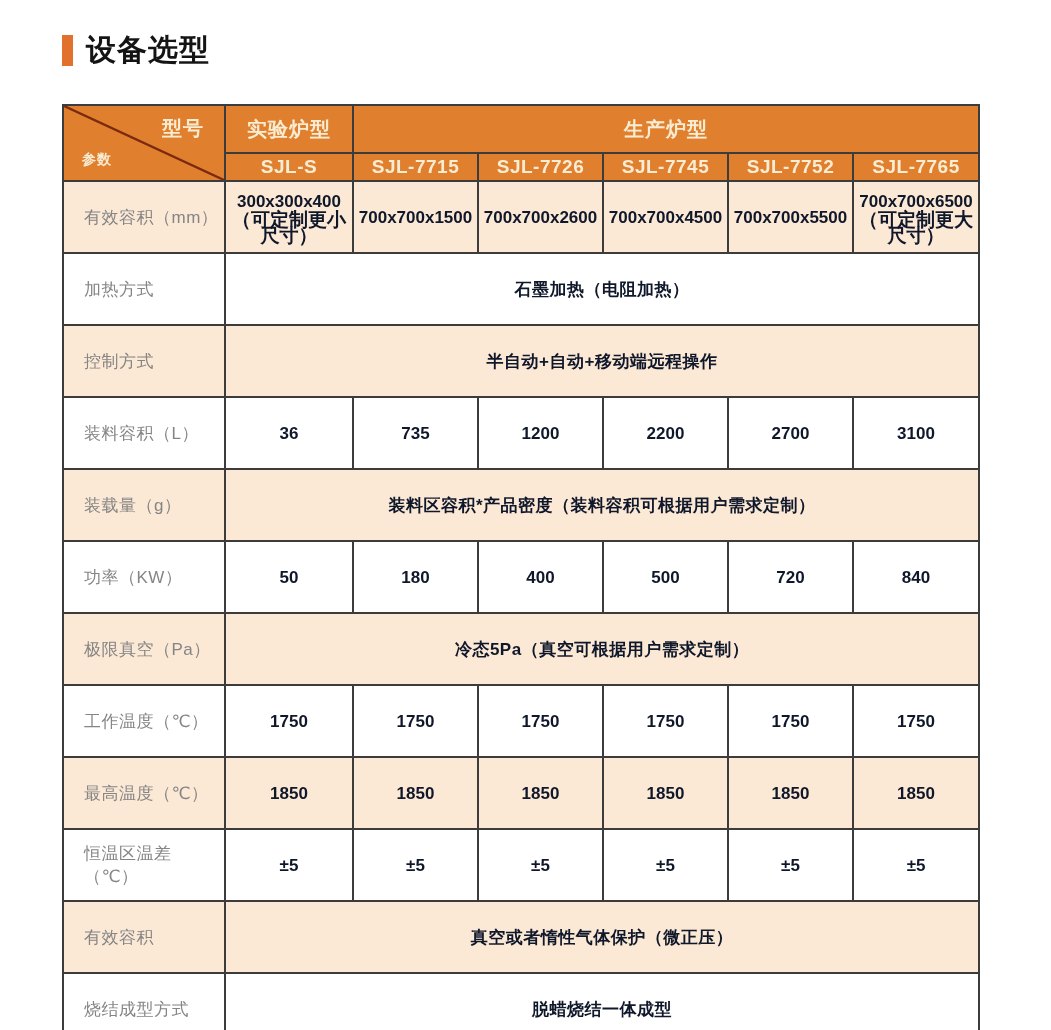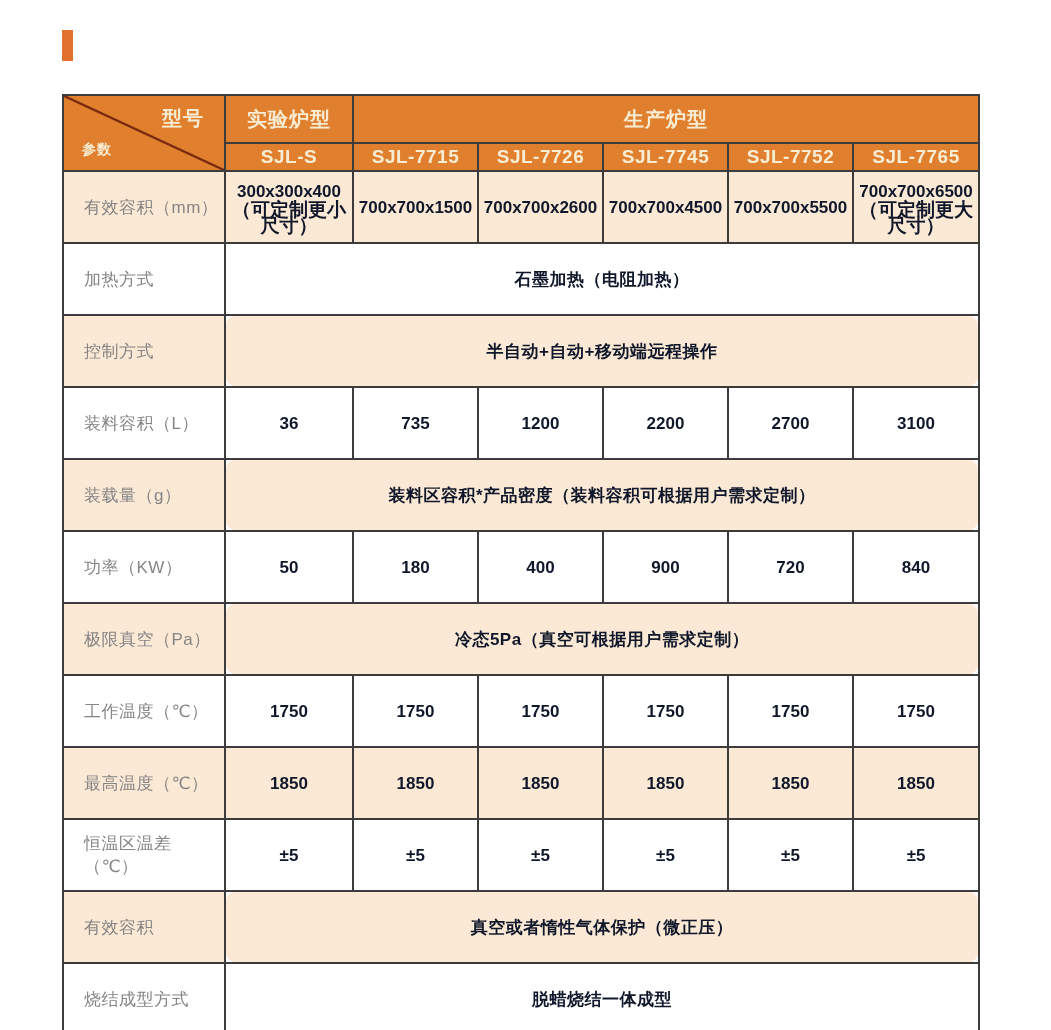--- a/index.html
+++ b/index.html
@@ -81,29 +81,30 @@
     vertical-align: middle;
   }
   td.value-cell {
     color: #0f172a;
     font-size: 17px;
     font-weight: 700;
     text-align: center;
     vertical-align: middle;
     padding: 0 2px;
   }
-  td.merged-cell { font-size: 17px; letter-spacing: 0.5px; border-radius: 13px; }
+  td.merged-cell { font-size: 17px; letter-spacing: 0.5px; }
   .val-main { line-height: 21px; }
   .val-note { font-size: 19px; line-height: 16px; font-weight: 700; }
 </style>
 </head>
 <body>
 
 <div class="title-row">
   <div class="title-bar"></div>
+  <div class="page-title">设备选型</div>
 </div>
 
 <div class="table-wrap">
   <table class="spec">
     <colgroup>
       <col style="width:162px">
       <col style="width:128px">
       <col style="width:125px">
       <col style="width:125px">
       <col style="width:125px">
@@ -193,21 +194,21 @@
           <td class="value-cell">
             <div class="val-main">50</div>
           </td>
           <td class="value-cell">
             <div class="val-main">180</div>
           </td>
           <td class="value-cell">
             <div class="val-main">400</div>
           </td>
           <td class="value-cell">
-            <div class="val-main">900</div>
+            <div class="val-main">500</div>
           </td>
           <td class="value-cell">
             <div class="val-main">720</div>
           </td>
           <td class="value-cell">
             <div class="val-main">840</div>
           </td>
         </tr>
         <tr class="alt">
           <td class="label-cell">极限真空（Pa）</td>

